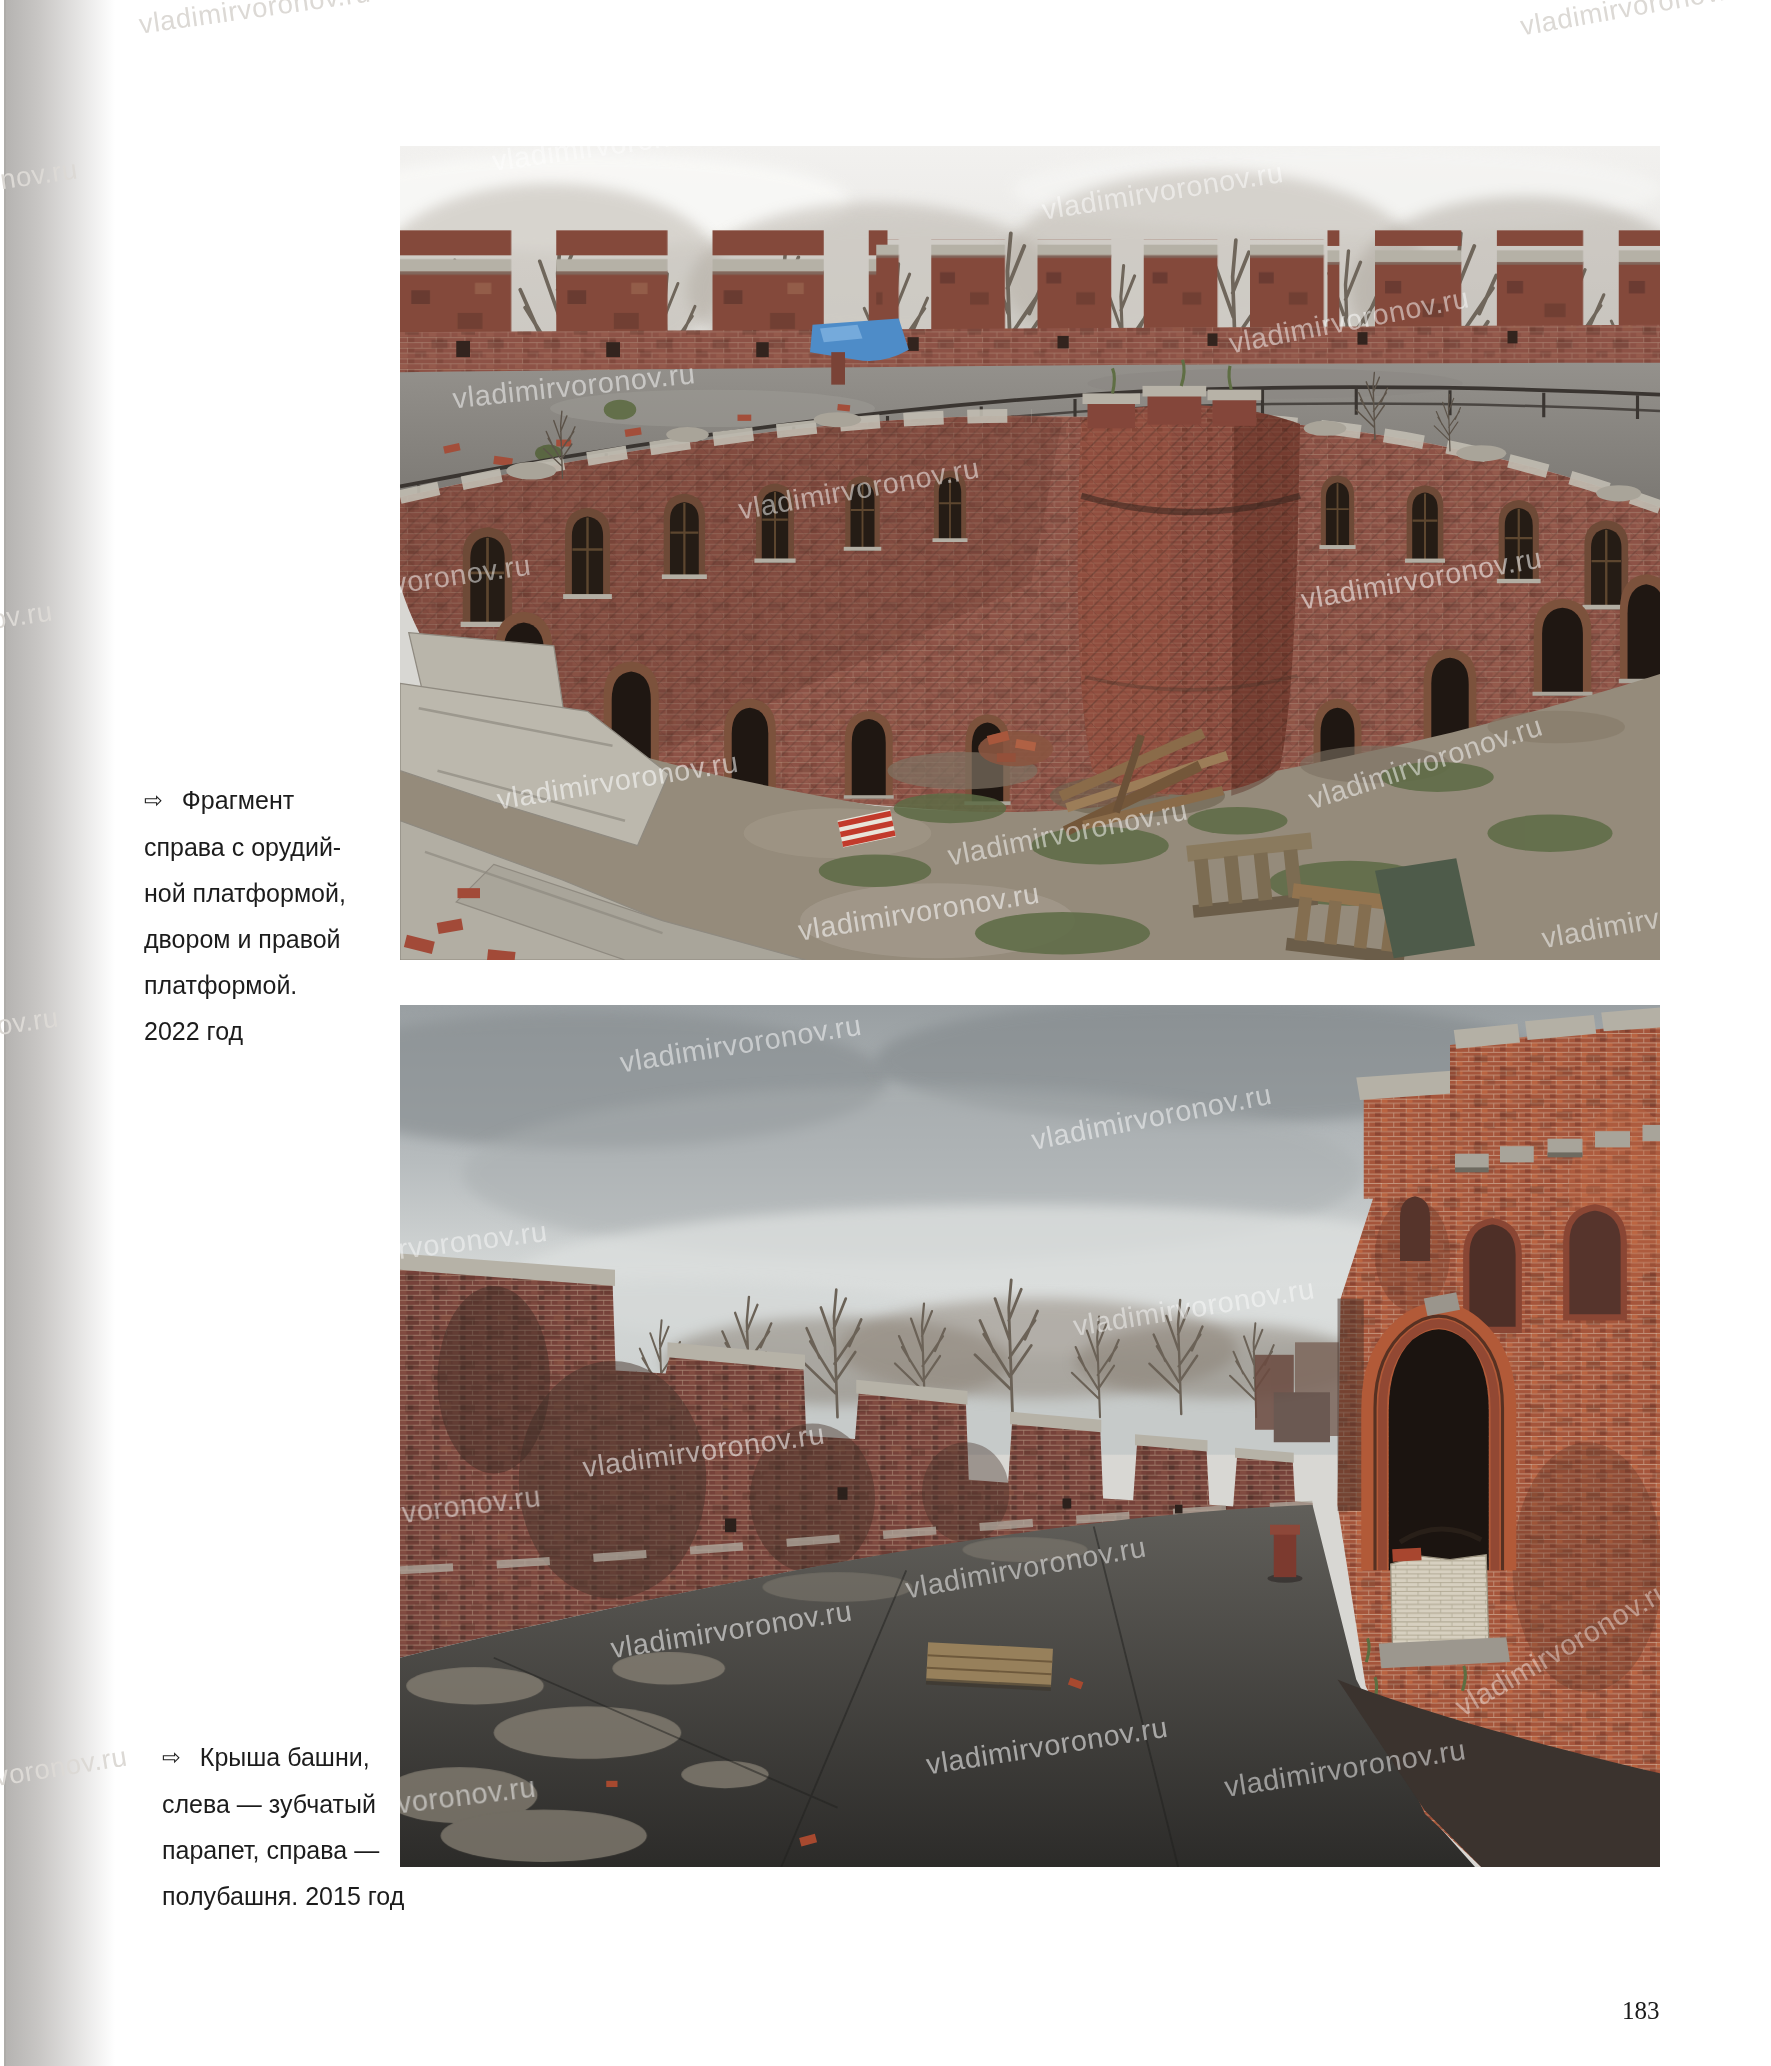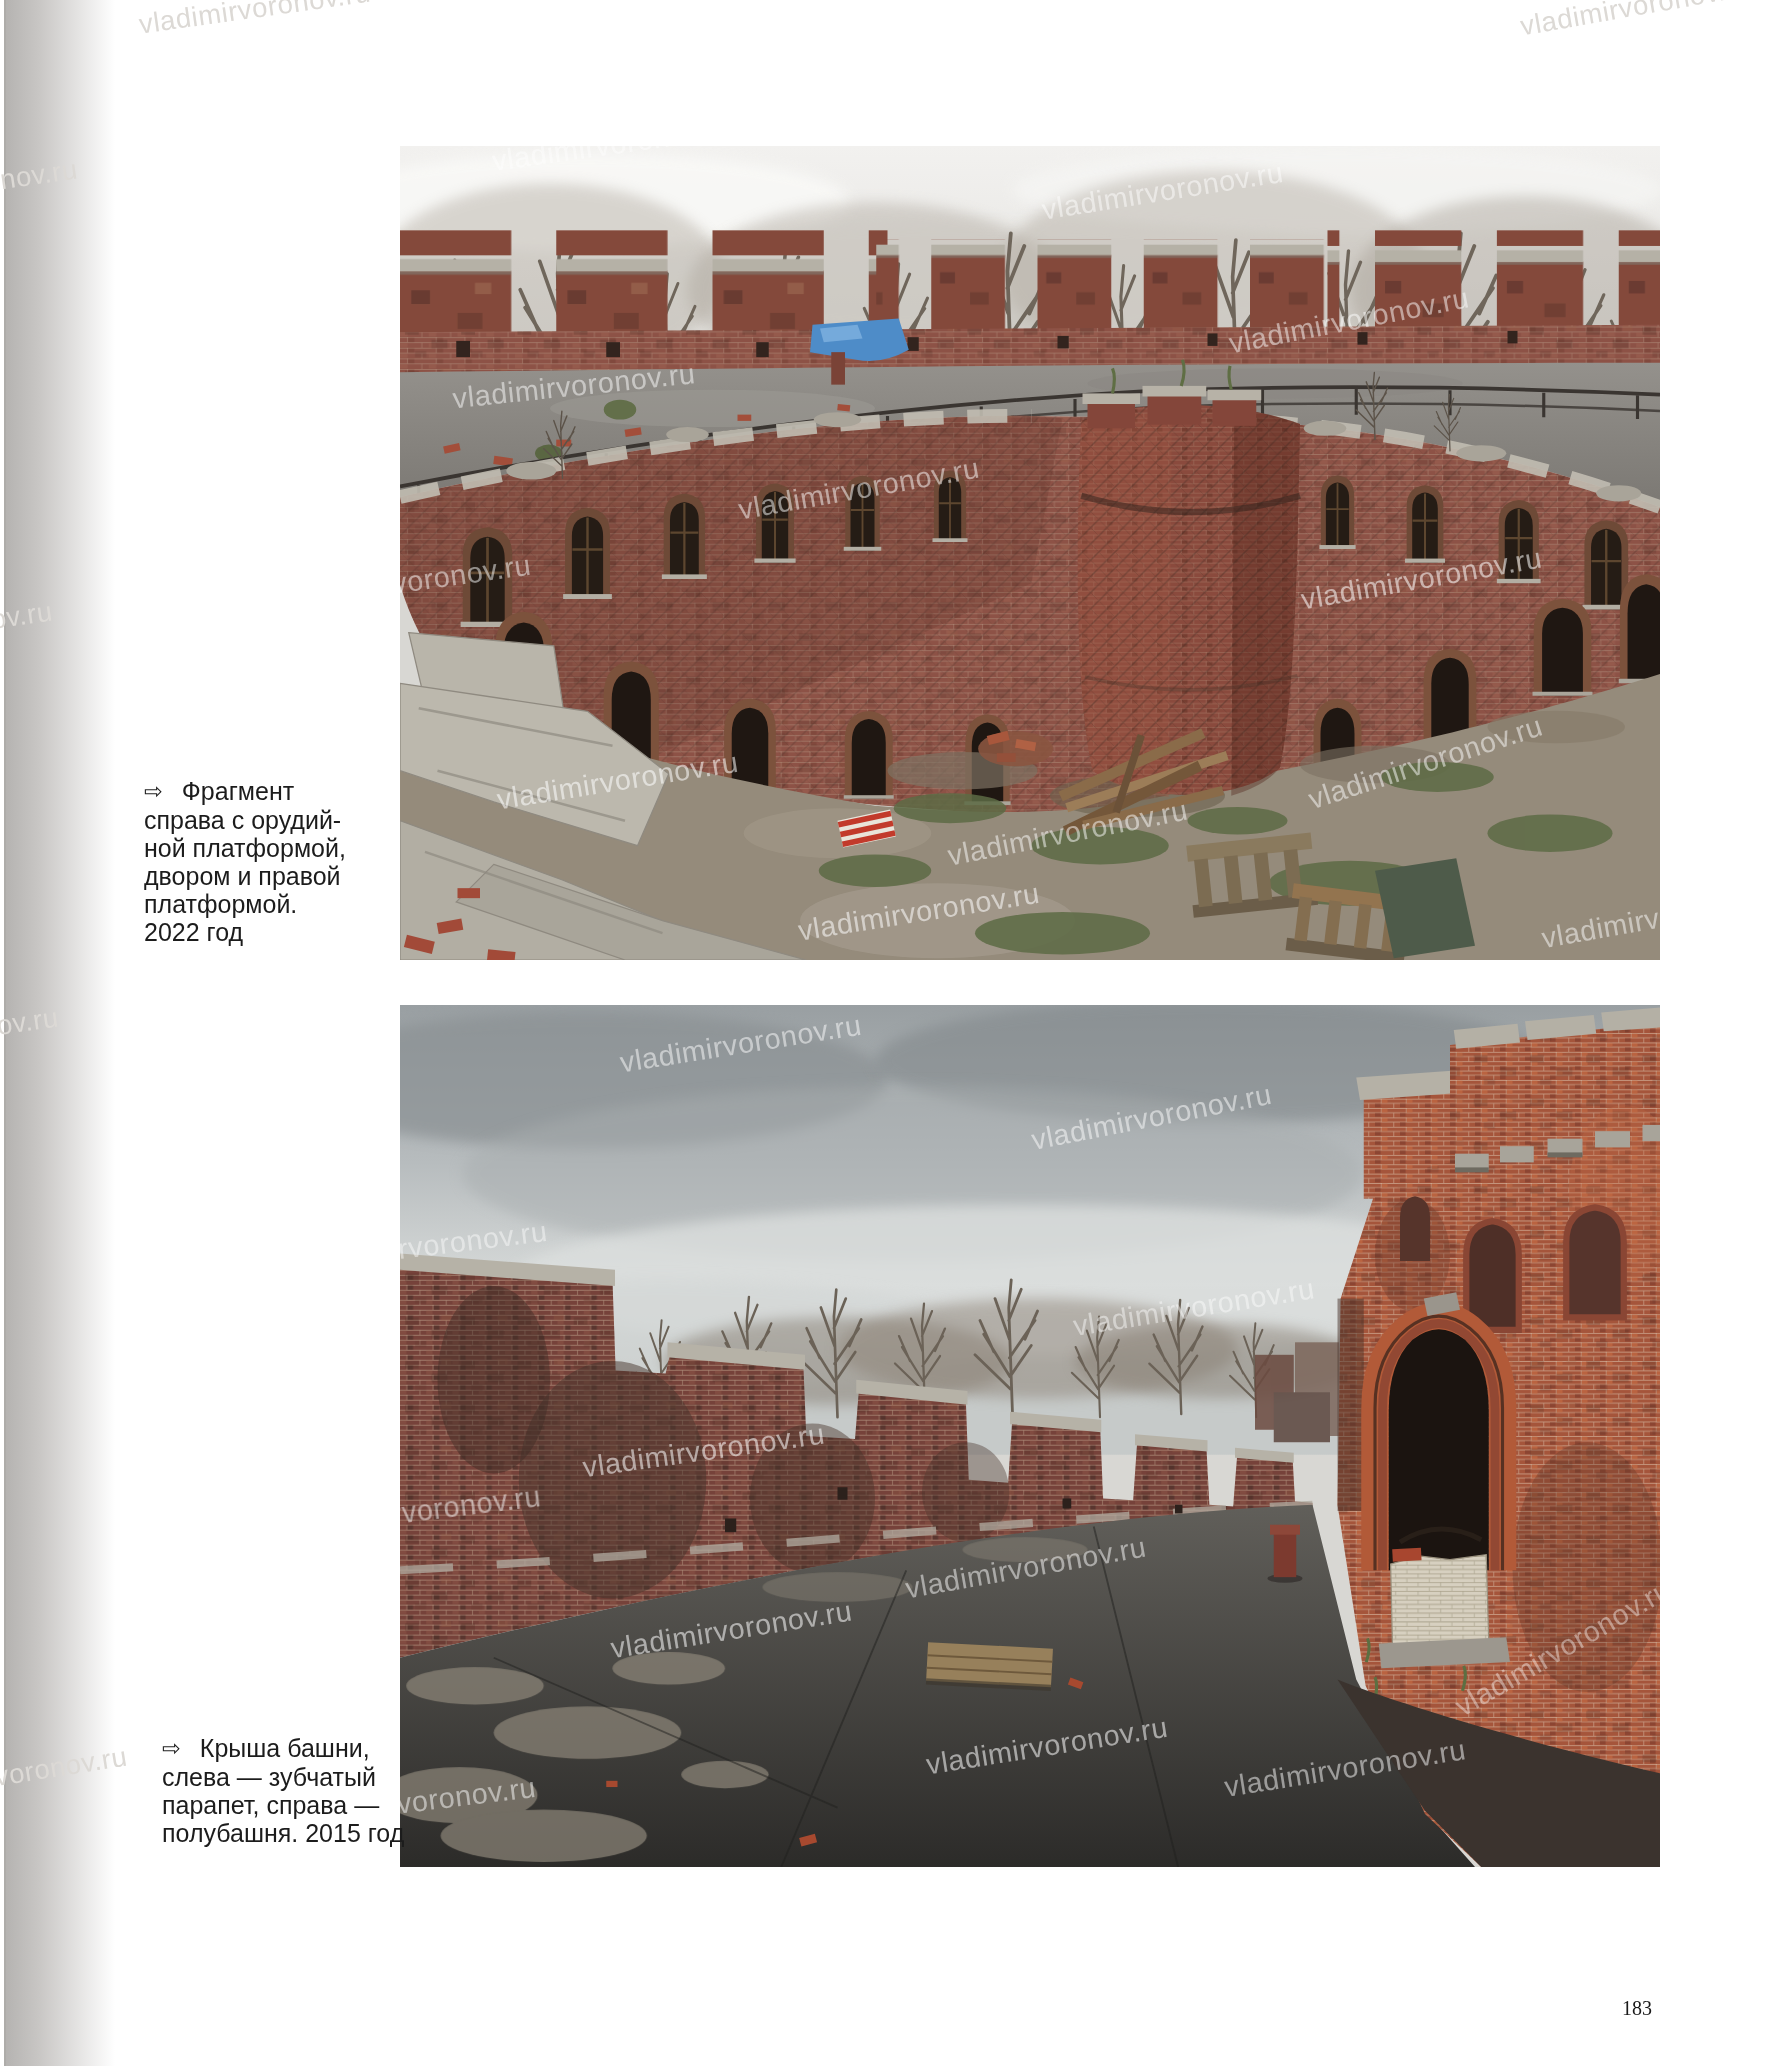--- a/index.html
+++ b/index.html
@@ -7,28 +7,28 @@
         font-family:"Liberation Sans","DejaVu Sans",sans-serif;}
   .spine-line{position:absolute;left:3.7px;top:0;width:1.9px;height:100%;background:#a09d9a;opacity:.85;}
   .spine{position:absolute;left:5.6px;top:0;width:109px;height:100%;
          background:linear-gradient(to right,#b5b3b1 0%,#c8c6c4 30%,#ffffff 100%);}
   .pw{position:absolute;font-size:27.5px;color:#dcd9d5;letter-spacing:0.6px;white-space:nowrap;
       transform-origin:left top;}
   .photo{position:absolute;overflow:hidden;background:#d8d7d3;}
   .photo svg{display:block;width:100%;height:100%;}
   .photo-top{left:400px;top:146px;width:1260px;height:814px;}
   .photo-bottom{left:400px;top:1005px;width:1260px;height:862px;}
-  .caption{position:absolute;left:144px;width:269px;font-size:25px;line-height:28px;
+  .caption{position:absolute;left:144px;width:269px;font-size:25px;line-height:46px;
            color:#1c1c1c;}
   .caption-top{top:777px;}
   .caption-bottom{top:1734px;margin-left:18px;}
   .cap-line{white-space:nowrap;}
   .arrow{font-family:"DejaVu Sans",sans-serif;font-size:22.5px;margin-right:19px;position:relative;top:-1.2px;}
   .page-number{position:absolute;left:1622px;top:1997px;font-family:"Liberation Serif","DejaVu Serif",serif;
-               font-size:20px;color:#1a1a1a;}
+               font-size:25px;color:#1a1a1a;}
   .wm{font-family:"Liberation Sans","DejaVu Sans",sans-serif;font-size:46px;fill:#ffffff;letter-spacing:1px;}
 </style>
 </head>
 <body>
 
 <div class="page">
 
   <svg width="0" height="0" style="position:absolute" aria-hidden="true">
     <defs>
       <linearGradient id="skyTopG" x1="0" y1="0" x2="0" y2="1">

